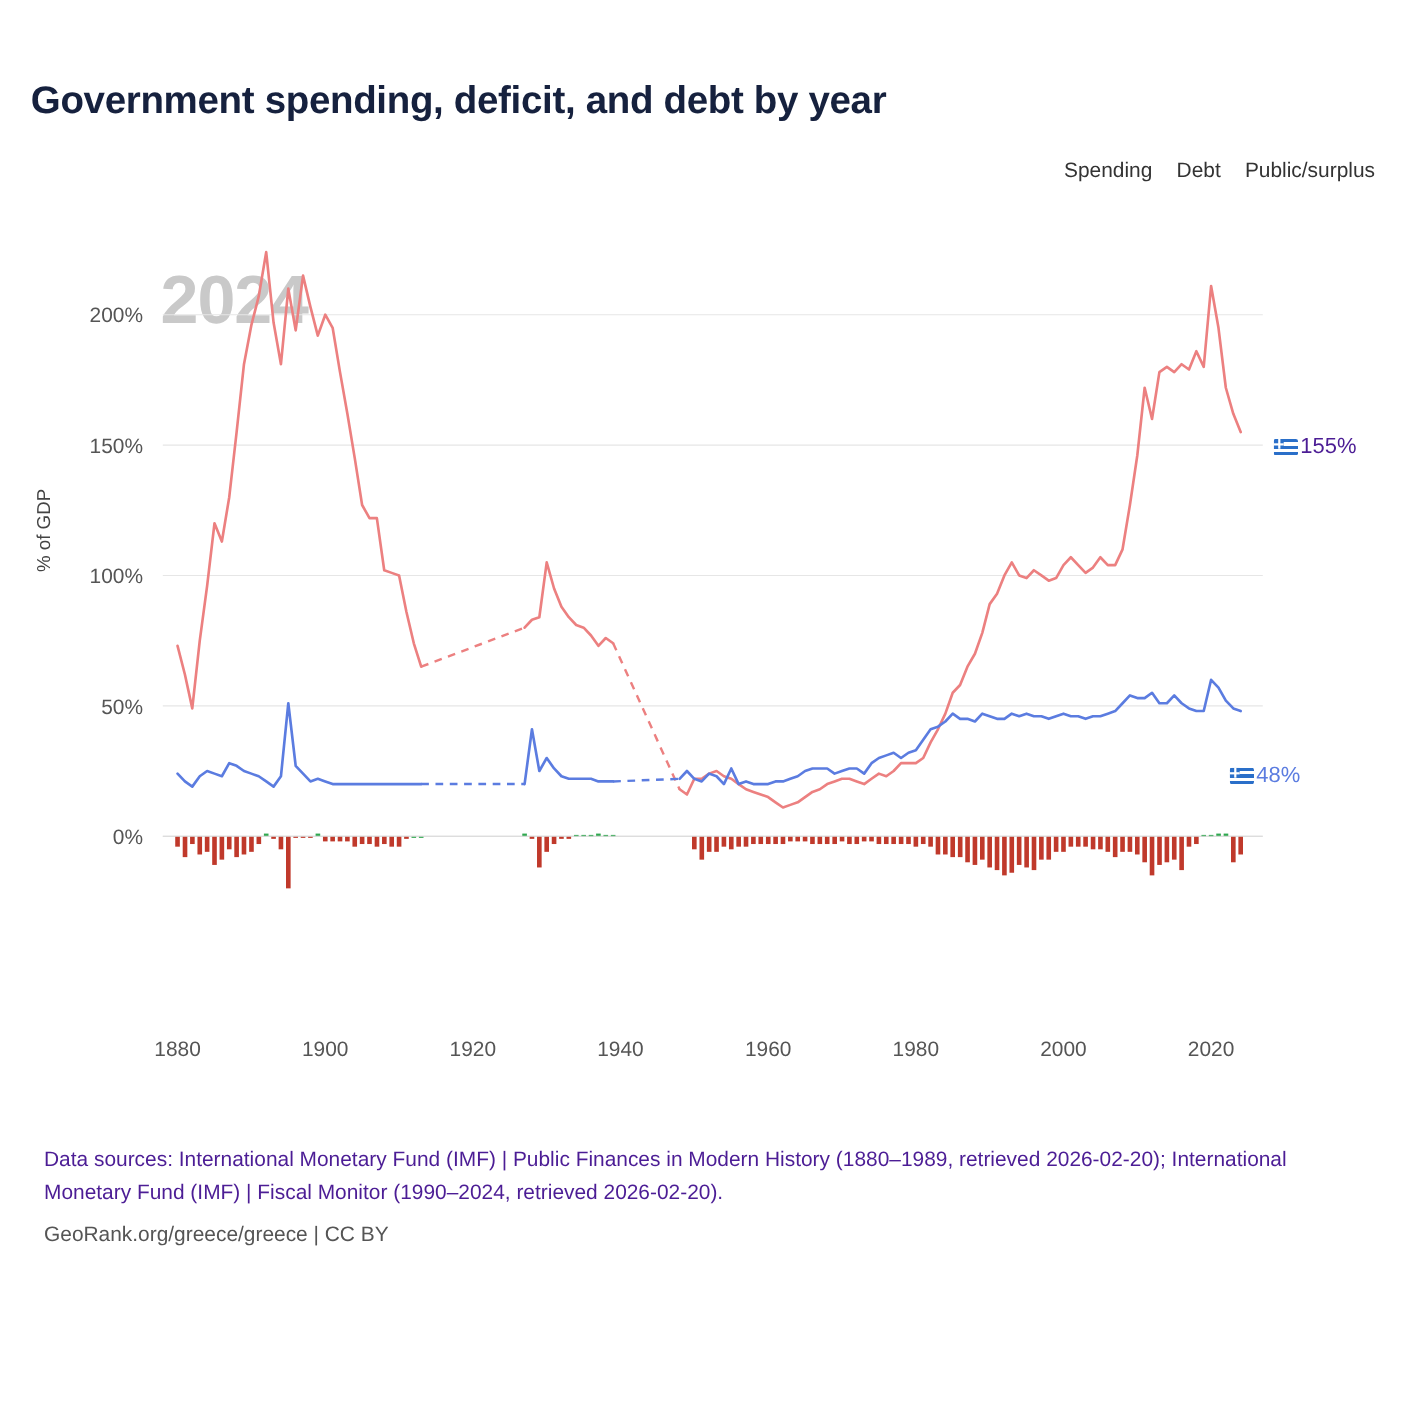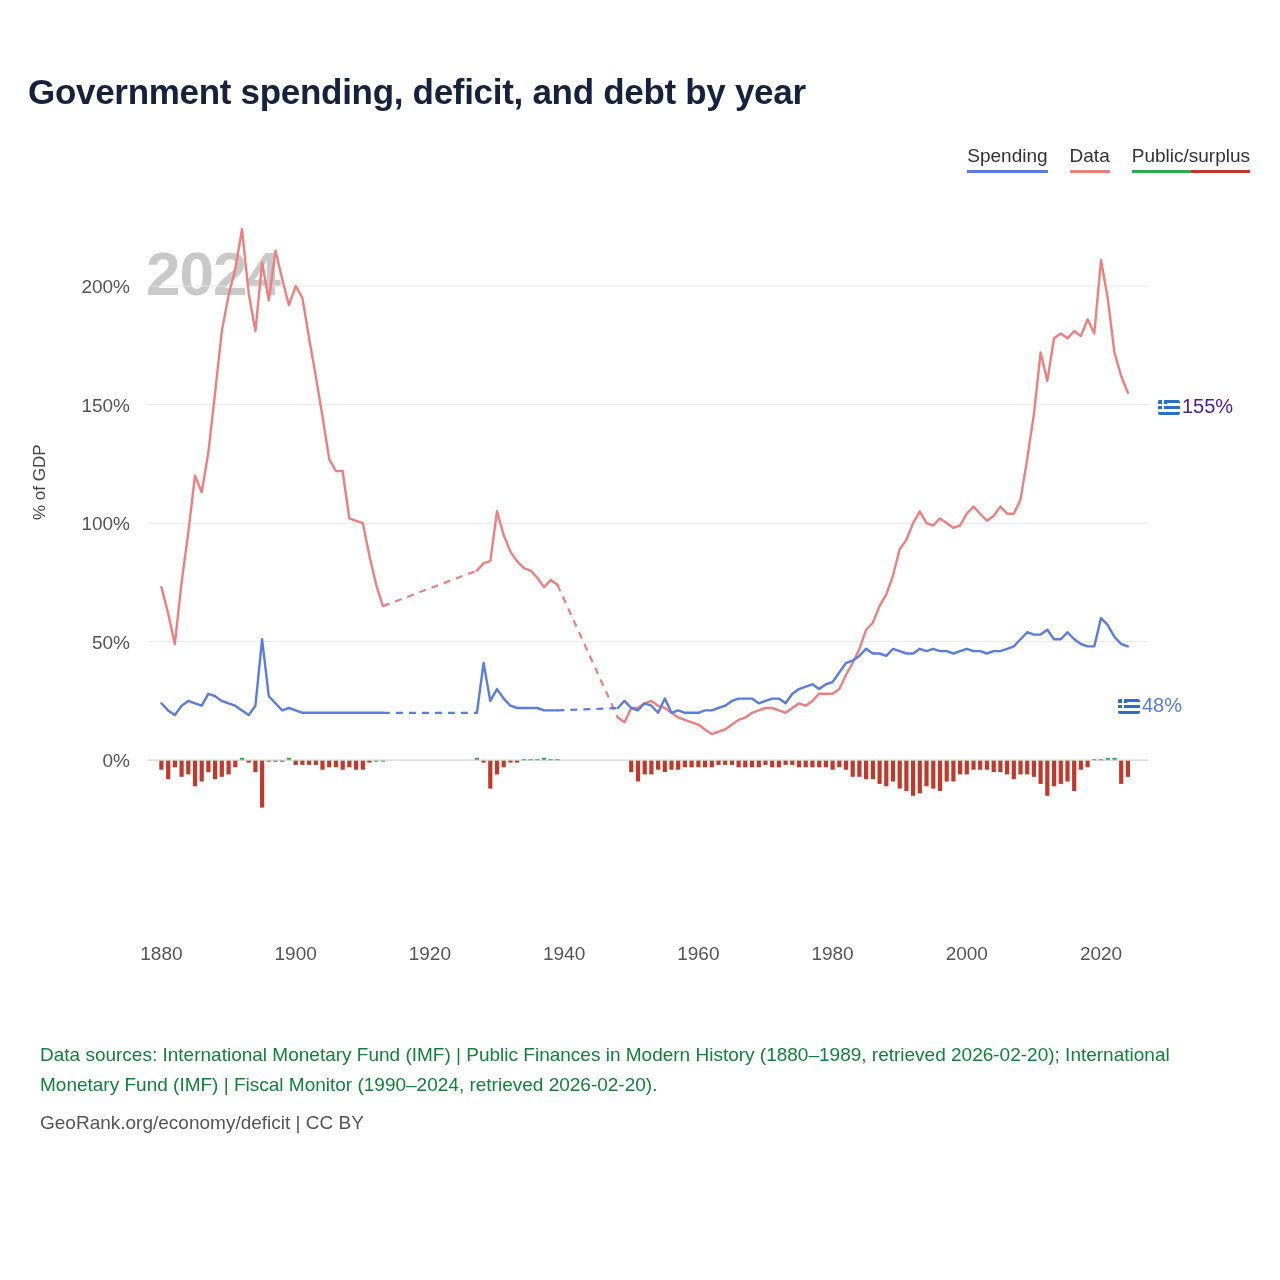--- a/index.html
+++ b/index.html
@@ -33,21 +33,21 @@
   .legend {
     position: absolute;
     right: 30px;
     top: 145px;
     display: flex;
     gap: 22px;
     align-items: flex-start;
   }
   .legend-item {
     display: flex;
-    flex-direction: column;
+    flex-direction: row;
     align-items: center;
   }
   .legend-label {
     font-size: 19px;
     color: #333;
     line-height: 22px;
   }
   .legend-rule {
     margin-top: 3px;
     height: 3px;
@@ -123,41 +123,41 @@
   }
   .footer {
     position: absolute;
     left: 40px;
     top: 1040px;
     width: 1210px;
     font-size: 19px;
     line-height: 30px;
     color: #555;
   }
-  .footer .src { color: #15803d; }
+  .footer .src { color: #4c1d95; }
   .footer .cite { margin-top: 8px; color: #555; }
   .tick-text {
     font-size: 19px;
     fill: #555;
   }
 </style>
 </head>
 <body>
 
 <div class="page">
 
   <div class="title">Government spending, deficit, and debt by year</div>
 
   <div class="legend">
     <div class="legend-item">
       <span class="legend-label">Spending</span>
       <span class="legend-rule" style="background:#5b7ce0"></span>
     </div>
     <div class="legend-item">
-      <span class="legend-label">Data</span>
+      <span class="legend-label">Debt</span>
       <span class="legend-rule" style="background:#ec8080"></span>
     </div>
     <div class="legend-item">
       <span class="legend-label">Public/surplus</span>
       <span class="legend-rule split">
         <span style="background:#2fa84f"></span>
           <span style="background:#c0392b"></span>
       </span>
     </div>
   </div>
@@ -329,16 +329,16 @@
   </div>
 
   <div class="endlabel" id="lbl-spend" style="left:1118px; top:694px;">
     <span class="flag">
       <span class="stripes"></span><span class="canton"></span><span class="cross-v"></span><span class="cross-h"></span>
     </span><span style="color:#5b7ce0">48%</span>
   </div>
 
   <div class="footer">
     <div class="src">Data sources: International Monetary Fund (IMF) | Public Finances in Modern History (1880–1989, retrieved 2026-02-20); International Monetary Fund (IMF) | Fiscal Monitor (1990–2024, retrieved 2026-02-20).</div>
-    <div class="cite">GeoRank.org/economy/deficit | CC BY</div>
+    <div class="cite">GeoRank.org/greece/greece | CC BY</div>
   </div>
 
 </div>
 
 </body></html>

